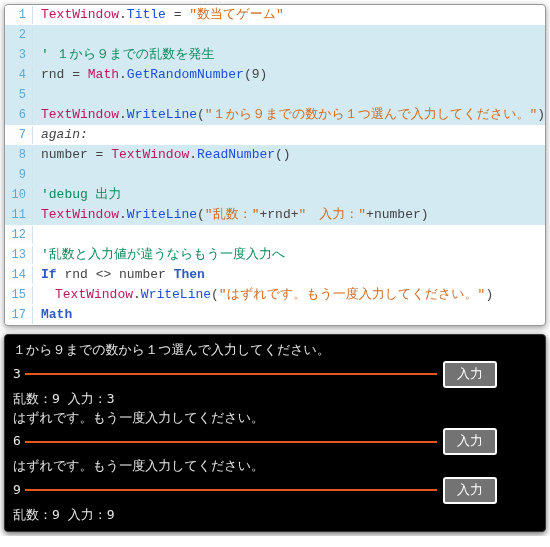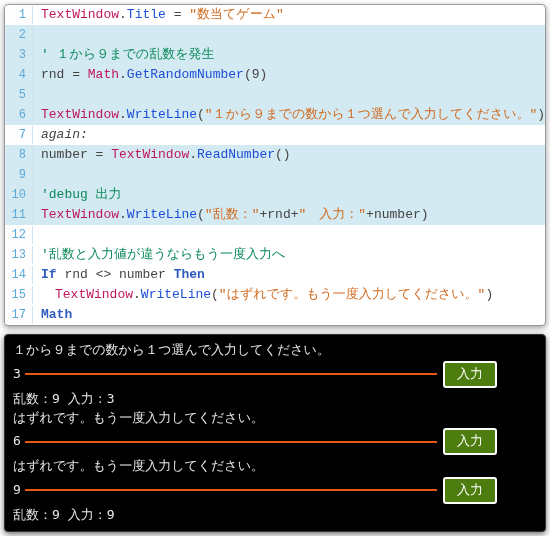--- a/index.html
+++ b/index.html
@@ -71,21 +71,21 @@
       z-index: 1;
     }
     .input-line {
       flex: 1;
       height: 2px;
       background: #e65a17;
       margin-left: 4px;
       margin-right: 6px;
     }
     .input-badge {
-      background: #4d7c0f;
+      background: #737373;
       color: #fff;
       padding: 2px 12px;
       border: 2px solid #fff;
       border-radius: 3px;
       font-size: 13px;
       font-family: sans-serif;
       white-space: nowrap;
       margin-right: 40px;
     }
   </style>

